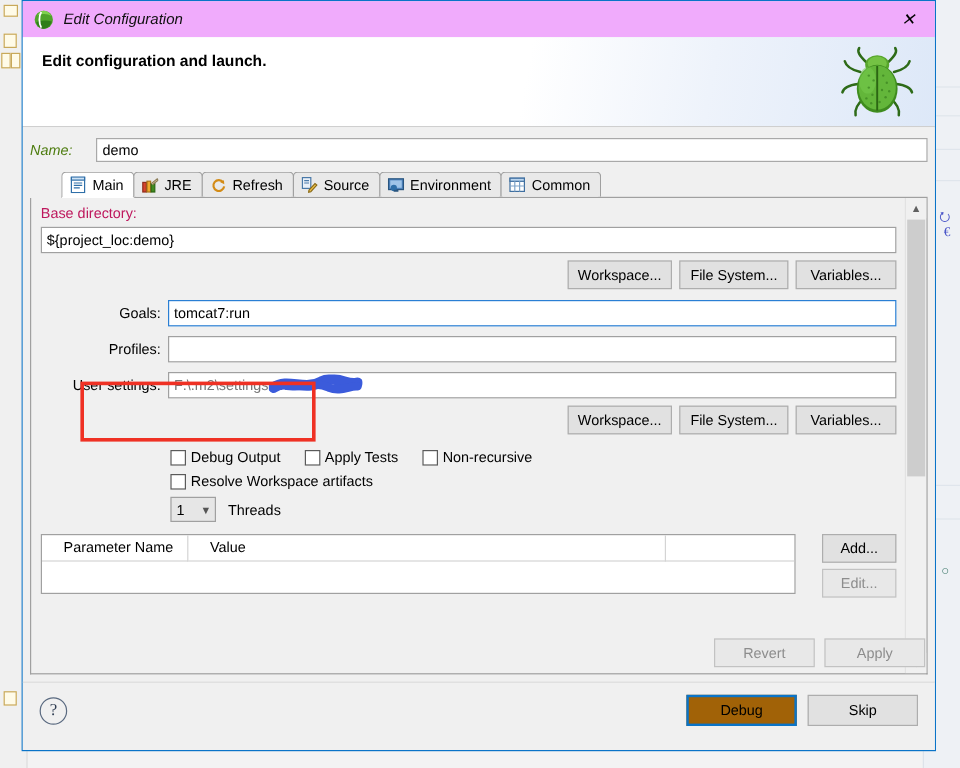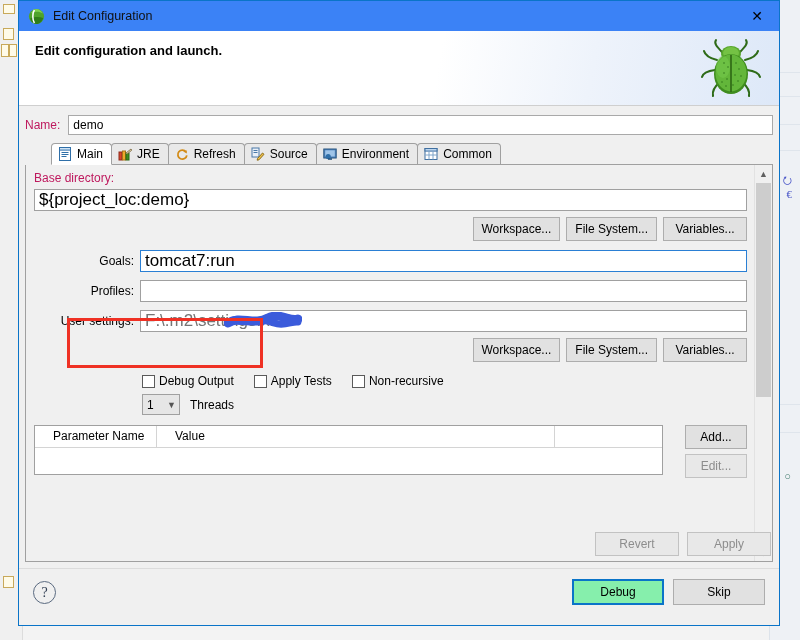--- a/index.html
+++ b/index.html
@@ -61,25 +61,26 @@
     background: #f0f0f0;
     border: 1px solid #0a74c8;
     box-sizing: border-box;
     display: flex;
     flex-direction: column;
   }
 
   
   .titlebar {
     height: 30px;
-    background: #3b82f6;
+    background: #f0abfc;
     display: flex;
     align-items: center;
     flex: 0 0 auto;
     position: relative;
+    font-style: italic;
   }
   .title-icon {
     margin-left: 9px;
     width: 17px; height: 17px;
     position: relative;
   }
   .title-text {
     margin-left: 8px;
     font-size: 12.5px;
     color: #101010;
@@ -125,21 +126,21 @@
   }
 
   .name-row {
     position: absolute;
     left: 6px; top: 8px;
     right: 6px;
     height: 22px;
     display: flex;
     align-items: center;
   }
-  .name-label { font-size: 12px; color:#be185d; margin-right:8px; }
+  .name-label { font-size: 12px; color:#4d7c0f; margin-right:20px;font-style:italic; }
   .name-input {
     flex: 1;
     height: 20px;
     border: 1px solid #a9a9a9;
     background: #fff;
     font-family: "Liberation Sans", sans-serif;
     font-size: 12px;
     padding: 0 4px;
     box-sizing: border-box;
     color: #000;
@@ -210,21 +211,21 @@
     box-sizing: border-box;
   }
   .fld-label { font-size: 12px; color: #be185d; }
   .txt {
     width: 100%;
     height: 22px;
     box-sizing: border-box;
     border: 1px solid #a0a0a0;
     background: #ffffff;
     font-family: "Liberation Sans", sans-serif;
-    font-size: 17px;
+    font-size: 12px;
     padding: 0 4px;
     color: #000;
     outline: none;
   }
   .txt.focus { border: 1px solid #2a7fd4; }
   .txt.hint { color: #757575; }
 
   .btnrow {
     display: flex;
     justify-content: flex-end;
@@ -239,21 +240,21 @@
     font-family: "Liberation Sans", sans-serif;
     font-size: 12px;
     color: #000;
     box-sizing: border-box;
     display: inline-flex;
     align-items: center;
     justify-content: center;
     padding: 0 8px;
   }
   .btn.disabled { color: #8d8d8d; background:#e8e8e8; border-color:#c2c2c2; }
-  .btn.default { border: 2px solid #0a74c8; background:#86efac; }
+  .btn.default { border: 2px solid #0a74c8; background:#a16207; }
 
   .labeled-row {
     display: flex;
     align-items: center;
     margin-top: 8px;
   }
   .labeled-row .lbl {
     width: 100px;
     text-align: right;
     padding-right: 6px;
@@ -612,20 +613,24 @@
 
             <div class="checks">
               <div class="checkline">
                 <span class="cbx"></span>
                 <span class="cbl">Debug Output</span>
                 <span class="cbx"></span>
                 <span class="cbl">Apply Tests</span>
                 <span class="cbx"></span>
                 <span class="cbl">Non-recursive</span>
               </div>
+              <div class="checkline">
+                <span class="cbx"></span>
+                <span class="cbl">Resolve Workspace artifacts</span>
+              </div>
               <div class="threads-row">
                 <span class="combo">
                   <span>1</span>
                   <span class="chev">▼</span>
                 </span>
                 <span class="cbl" style="margin-left:10px;">Threads</span>
               </div>
             </div>
 
             <div class="ptable">

